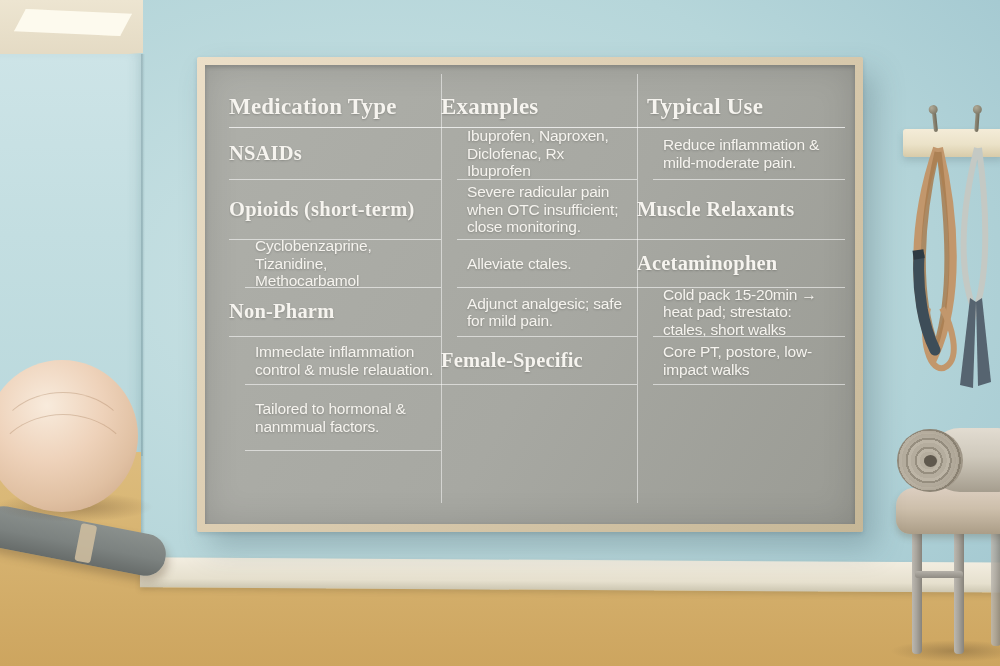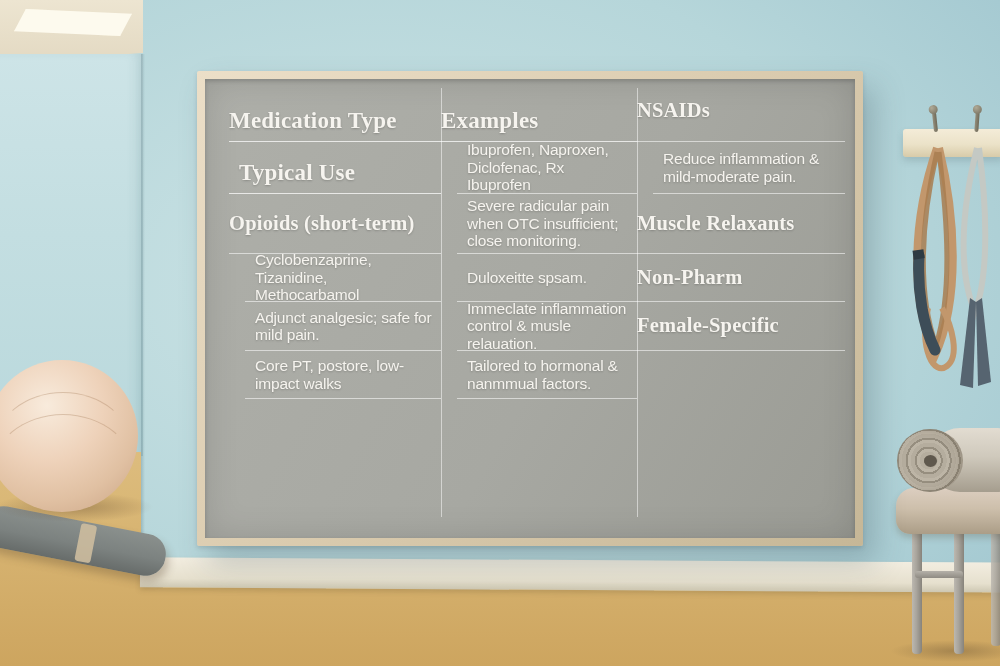--- a/index.html
+++ b/index.html
@@ -41,21 +41,21 @@
     background:radial-gradient(circle at 40% 30%,var(--ball-light) 0%,var(--ball) 40%,#e0c0a2 68%,#c8a181 100%);}
   .ball-seam{position:absolute;border:1px solid rgba(165,125,92,.35);border-color:rgba(165,125,92,.35) transparent transparent transparent;border-radius:50%;}
   .seam1{left:-6px;top:392px;width:136px;height:110px;}
   .seam2{left:-10px;top:414px;width:144px;height:120px;}
   .floor-mat{position:absolute;left:-18px;top:520px;width:185px;height:42px;border-radius:20px;
     background:linear-gradient(180deg,#8a908d 0%,var(--mat) 55%,#676c6a 100%);
     transform:rotate(11deg);box-shadow:4px 6px 8px rgba(90,70,45,.3);}
   .mat-band{position:absolute;left:96px;top:2px;width:16px;height:38px;background:#cdbd9e;opacity:.9;border-radius:3px;}
 
   
-  .board{position:absolute;left:197px;top:71px;width:666px;height:475px;
+  .board{position:absolute;left:197px;top:57px;width:666px;height:475px;
     background:linear-gradient(135deg,#ecdfc8 0%,var(--board-frame) 45%,#c6b797 100%);
     padding:8px;box-sizing:border-box;border-radius:2px;
     box-shadow:12px 16px 30px rgba(55,80,90,.28),0 2px 4px rgba(55,80,90,.18);}
   .board-surface{position:relative;width:100%;height:100%;
     background:linear-gradient(120deg,#aeafa9 0%,var(--board-surface) 55%,#9a9b94 100%);
     box-shadow:inset 0 0 34px rgba(0,0,0,.13),inset 0 2px 4px rgba(0,0,0,.18);}
   .tbl{position:absolute;left:24px;top:1px;width:616px;display:grid;
     grid-template-columns:212px 196px 208px;
     grid-template-rows:62px 52px 60px 48px 49px 48px 66px 56px;}
   .cell{border-bottom:1px solid var(--table-line);display:flex;align-items:center;
@@ -151,37 +151,39 @@
   <div class="roll-body"></div>
   <div class="roll-end"></div>
   <div class="roll-hole"></div>
 
   <div class="board">
     <div class="board-surface">
       <div class="tbl">
 
         <div class="cell th">Medication Type</div>
         <div class="cell th" style="">Examples</div>
+        <div class="cell th" style="padding-left:10px">Typical Use</div>
+
         <div class="cell label">NSAIDs</div>
-
-        <div class="cell th" style="padding-left:10px">Typical Use</div>
         <div class="cell ex">Ibuprofen, Naproxen, Diclofenac, Rx Ibuprofen</div>
         <div class="cell use">Reduce inflammation &amp; mild-moderate pain.</div>
 
         <div class="cell label">Opioids (short-term)</div>
         <div class="cell use">Severe radicular pain when OTC insufficient; close monitoring.</div>
 
         <div class="cell label">Muscle Relaxants</div>
         <div class="cell ex">Cyclobenzaprine, Tizanidine, Methocarbamol</div>
-        <div class="cell use">Duloxeitte spsam.</div>
+        <div class="cell use">Alleviate ctales.</div>
 
 
+        <div class="cell label">Acetaminophen</div>
         <div class="cell label">Non-Pharm</div>
 
         <div class="cell use">Adjunct analgesic; safe for mild pain.</div>
+        <div class="cell ex">Cold pack 15-20min → heat pad; strestato: ctales, short walks</div>
         <div class="cell use">Immeclate inflammation control &amp; musle relauation.</div>
 
         <div class="cell label">Female-Specific</div>
         <div class="cell ex">Core PT, postore, low-impact walks</div>
         <div class="cell use">Tailored to hormonal &amp; nanmmual factors.</div>
 
         <div class="vline v1"></div>
         <div class="vline v2"></div>
       </div>
     </div>

